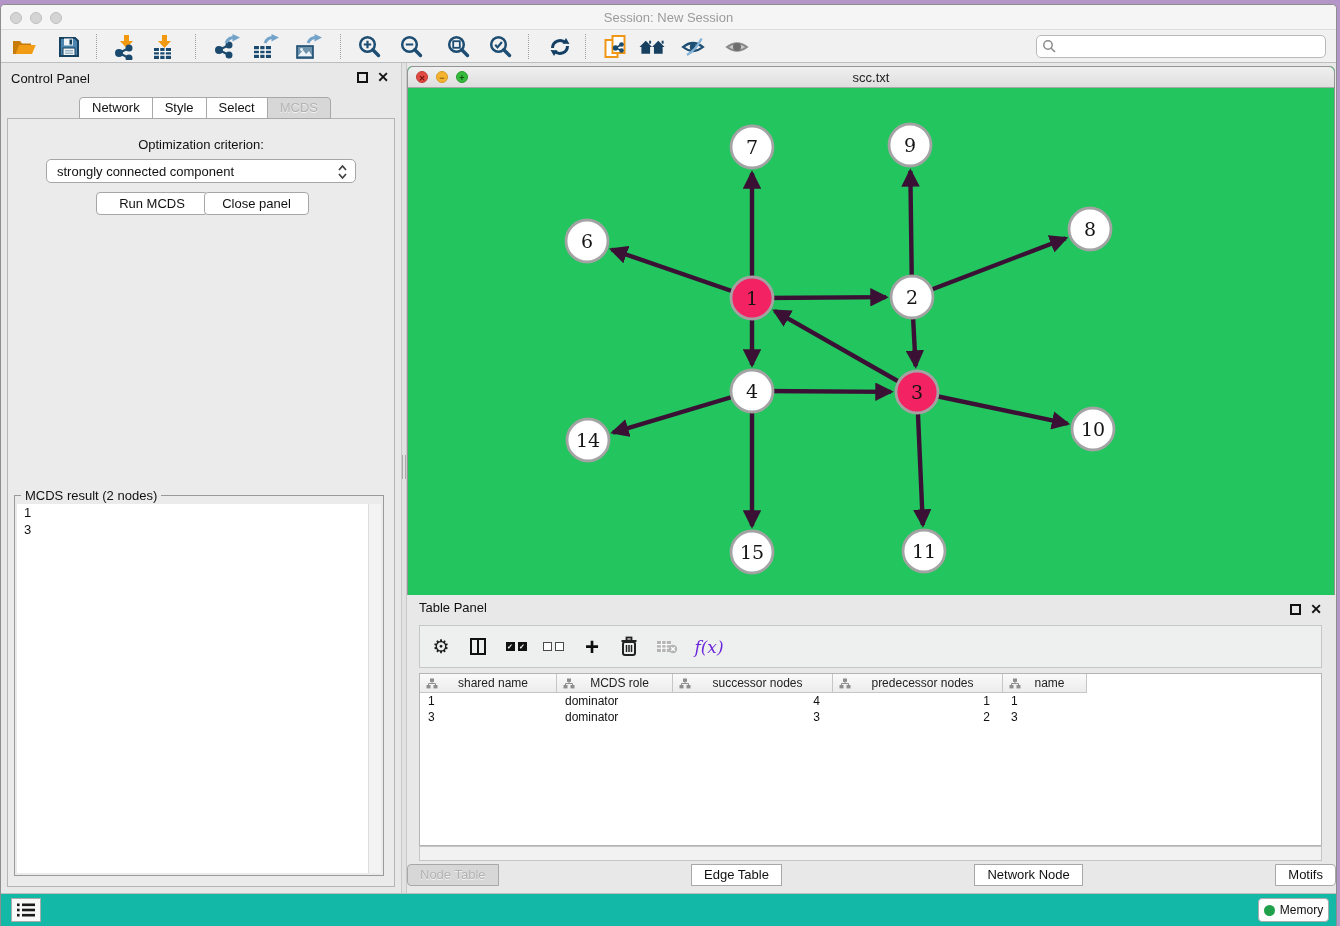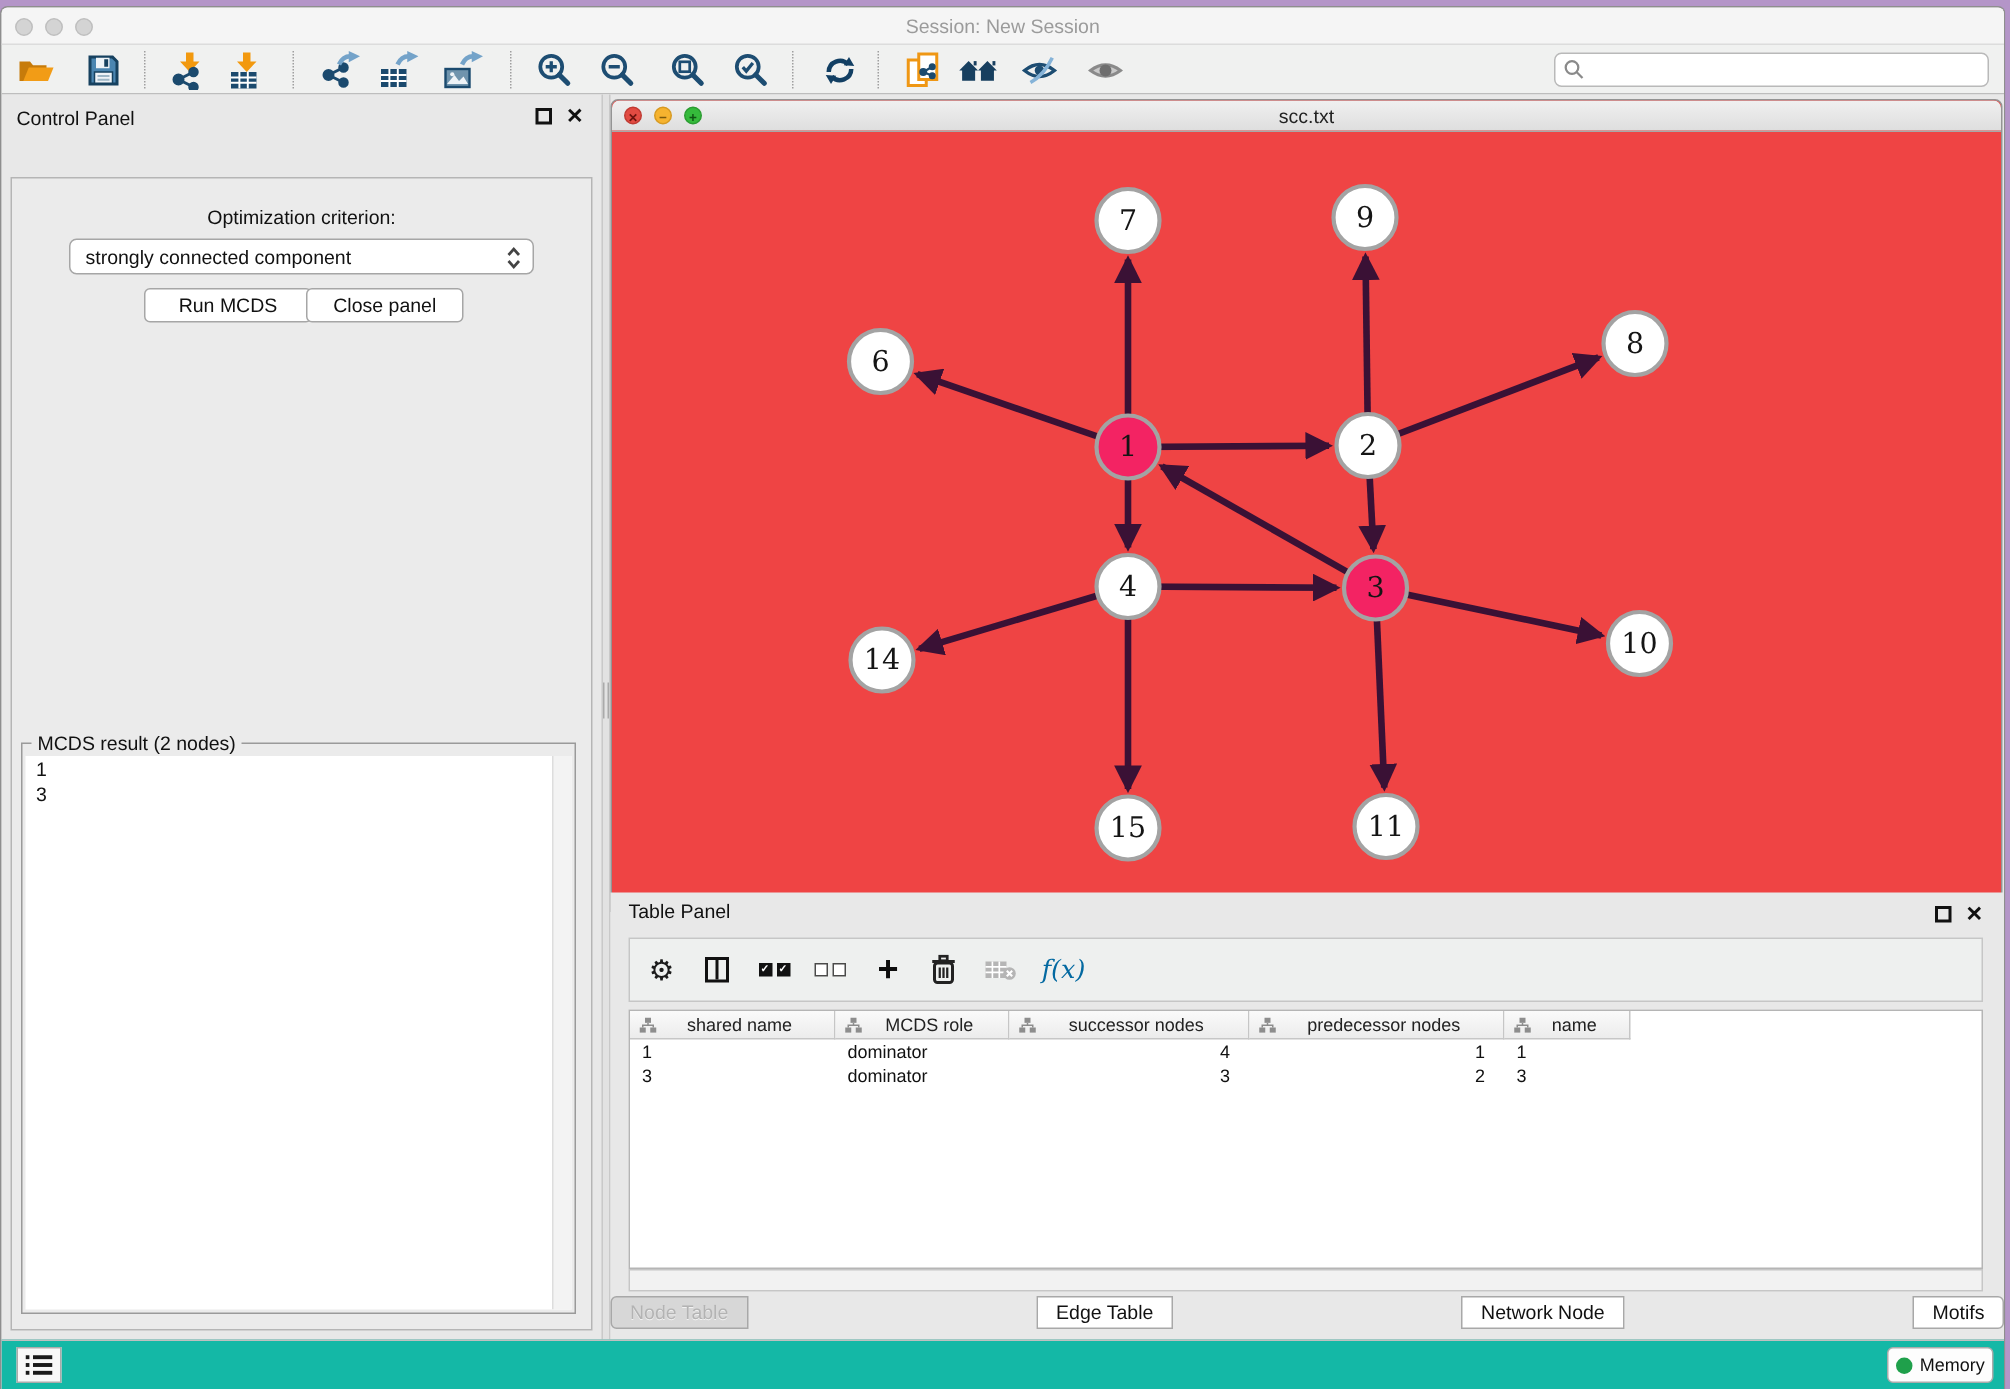--- a/index.html
+++ b/index.html
@@ -46,21 +46,21 @@
   #result-fieldset{position:absolute;left:6px;right:10px;top:376px;bottom:10px;border:1px solid #9a9a9a;}
   #result-legend{position:absolute;top:-8px;left:6px;background:#ebebeb;padding:0 4px;font-size:13px;color:#111;}
   #result-area{position:absolute;left:2px;right:2px;top:8px;bottom:2px;background:#fff;overflow:hidden;}
   #result-scroll{position:absolute;right:0;top:0;bottom:0;width:13px;background:#f3f3f3;border-left:1px solid #ddd;}
   .result-line{font-size:13px;line-height:17px;padding-left:7px;color:#111;}
   
   #v-splitter{position:absolute;left:400px;top:0;bottom:0;width:6px;background:#e2e2e2;
     border-left:1px solid #c9c9c9;border-right:1px solid #c9c9c9;}
   #v-grip{position:absolute;top:392px;left:0;width:4px;height:24px;border-left:1px solid #aaa;border-right:1px solid #aaa;}
   
-  #net-window{position:absolute;left:406px;top:3px;width:928px;height:542px;background:#ef4444;
+  #net-window{position:absolute;left:406px;top:3px;width:928px;height:542px;background:#22c55e;
     border:1px solid #949494;border-radius:5px 5px 0 0;}
   #net-titlebar{position:relative;height:21px;background:linear-gradient(#f0f0f0,#dedede);
     border-bottom:1px solid #a8a8a8;border-radius:5px 5px 0 0;}
   .mini-light{position:absolute;top:4px;width:12px;height:12px;border-radius:50%;font-size:9px;font-weight:bold;
     text-align:center;line-height:12px;}
   .light-close{left:8px;background:#e34b42;border:1px solid #c03b33;color:#6d130e;}
   .light-close::after{content:"✕";font-size:8px;}
   .light-min{left:28px;background:#f6b32f;border:1px solid #d79a22;color:#7c5a0d;}
   .light-min::after{content:"−";}
   .light-max{left:48px;background:#35ba3b;border:1px solid #2b9c31;color:#0f5413;}
@@ -72,21 +72,21 @@
   #tp-icons{position:absolute;right:14px;top:9px;display:flex;gap:9px;align-items:center;}
   #tp-toolbar{position:absolute;left:12px;right:14px;top:30px;height:43px;background:#eef0ef;border:1px solid #c6c6c6;}
   .tp-icon{position:absolute;top:0;height:41px;display:flex;align-items:center;justify-content:center;}
   .gear-glyph{font-size:19px;color:#1c1c1c;}
   .cols-glyph{width:16px;height:17px;border:2.5px solid #111;}
   .cols-glyph div{width:2.5px;height:100%;background:#111;margin:0 auto;}
   .cbx{width:9px;height:9px;background:#111;color:#fff;font-size:7px;line-height:9px;text-align:center;font-weight:bold;}
   .cbx.off{background:#fff;border:1.8px solid #4a4a4a;}
   .pair{display:flex;gap:3px;}
   .plus-glyph{font-size:24px;font-weight:900;color:#0d0d0d;line-height:20px;}
-  .fx-glyph{font-family:"DejaVu Serif",serif;font-style:italic;font-size:17px;color:#0369a1;}
+  .fx-glyph{font-family:"DejaVu Serif",serif;font-style:italic;font-size:17px;color:#6d28d9;}
   #tp-table{position:absolute;left:12px;right:14px;top:78px;bottom:47px;background:#fff;border:1px solid #b5b5b5;overflow:hidden;}
   #tp-header{display:flex;height:19px;}
   .th{position:relative;height:19px;background:linear-gradient(#fafafa,#ececec);border-right:1px solid #c6c6c6;
     border-bottom:1px solid #c6c6c6;font-size:12px;color:#222;text-align:center;line-height:18px;flex:none;}
   .th .tree-ic{position:absolute;left:6px;top:4px;}
   .tr{display:flex;height:16px;}
   .td{font-size:12px;color:#111;line-height:16px;flex:none;white-space:nowrap;overflow:hidden;}
   .td.left{padding-left:8px;text-align:left;}
   .td.right{padding-right:13px;text-align:right;}
   #tp-hscroll{position:absolute;left:12px;right:14px;top:251px;height:15px;background:#f2f2f2;border:1px solid #c6c6c6;}
@@ -279,20 +279,26 @@
   </div>
 
   <div id="main">
 
     <div id="control-panel">
       <div class="panel-title">Control Panel</div>
       <div id="cp-icons">
         <span class="panel-float"></span>
         <span class="panel-x">✕</span>
       </div>
+      <div id="cp-tabs">
+          <div class="tab">Network</div>
+          <div class="tab">Style</div>
+          <div class="tab">Select</div>
+          <div class="tab selected">MCDS</div>
+        </div>
       <div id="cp-box">
         <div id="opt-label">Optimization criterion:</div>
         <div id="opt-select">
           <span>strongly connected component</span>
           <svg id="opt-stepper" width="11" height="16" viewBox="0 0 11 16">
             <path d="M2 6 L5.5 2 L9 6" fill="none" stroke="#444" stroke-width="1.8"></path>
             <path d="M2 10 L5.5 14 L9 10" fill="none" stroke="#444" stroke-width="1.8"></path>
           </svg>
         </div>
         <div class="cp-btn" id="run-btn">Run MCDS</div>

